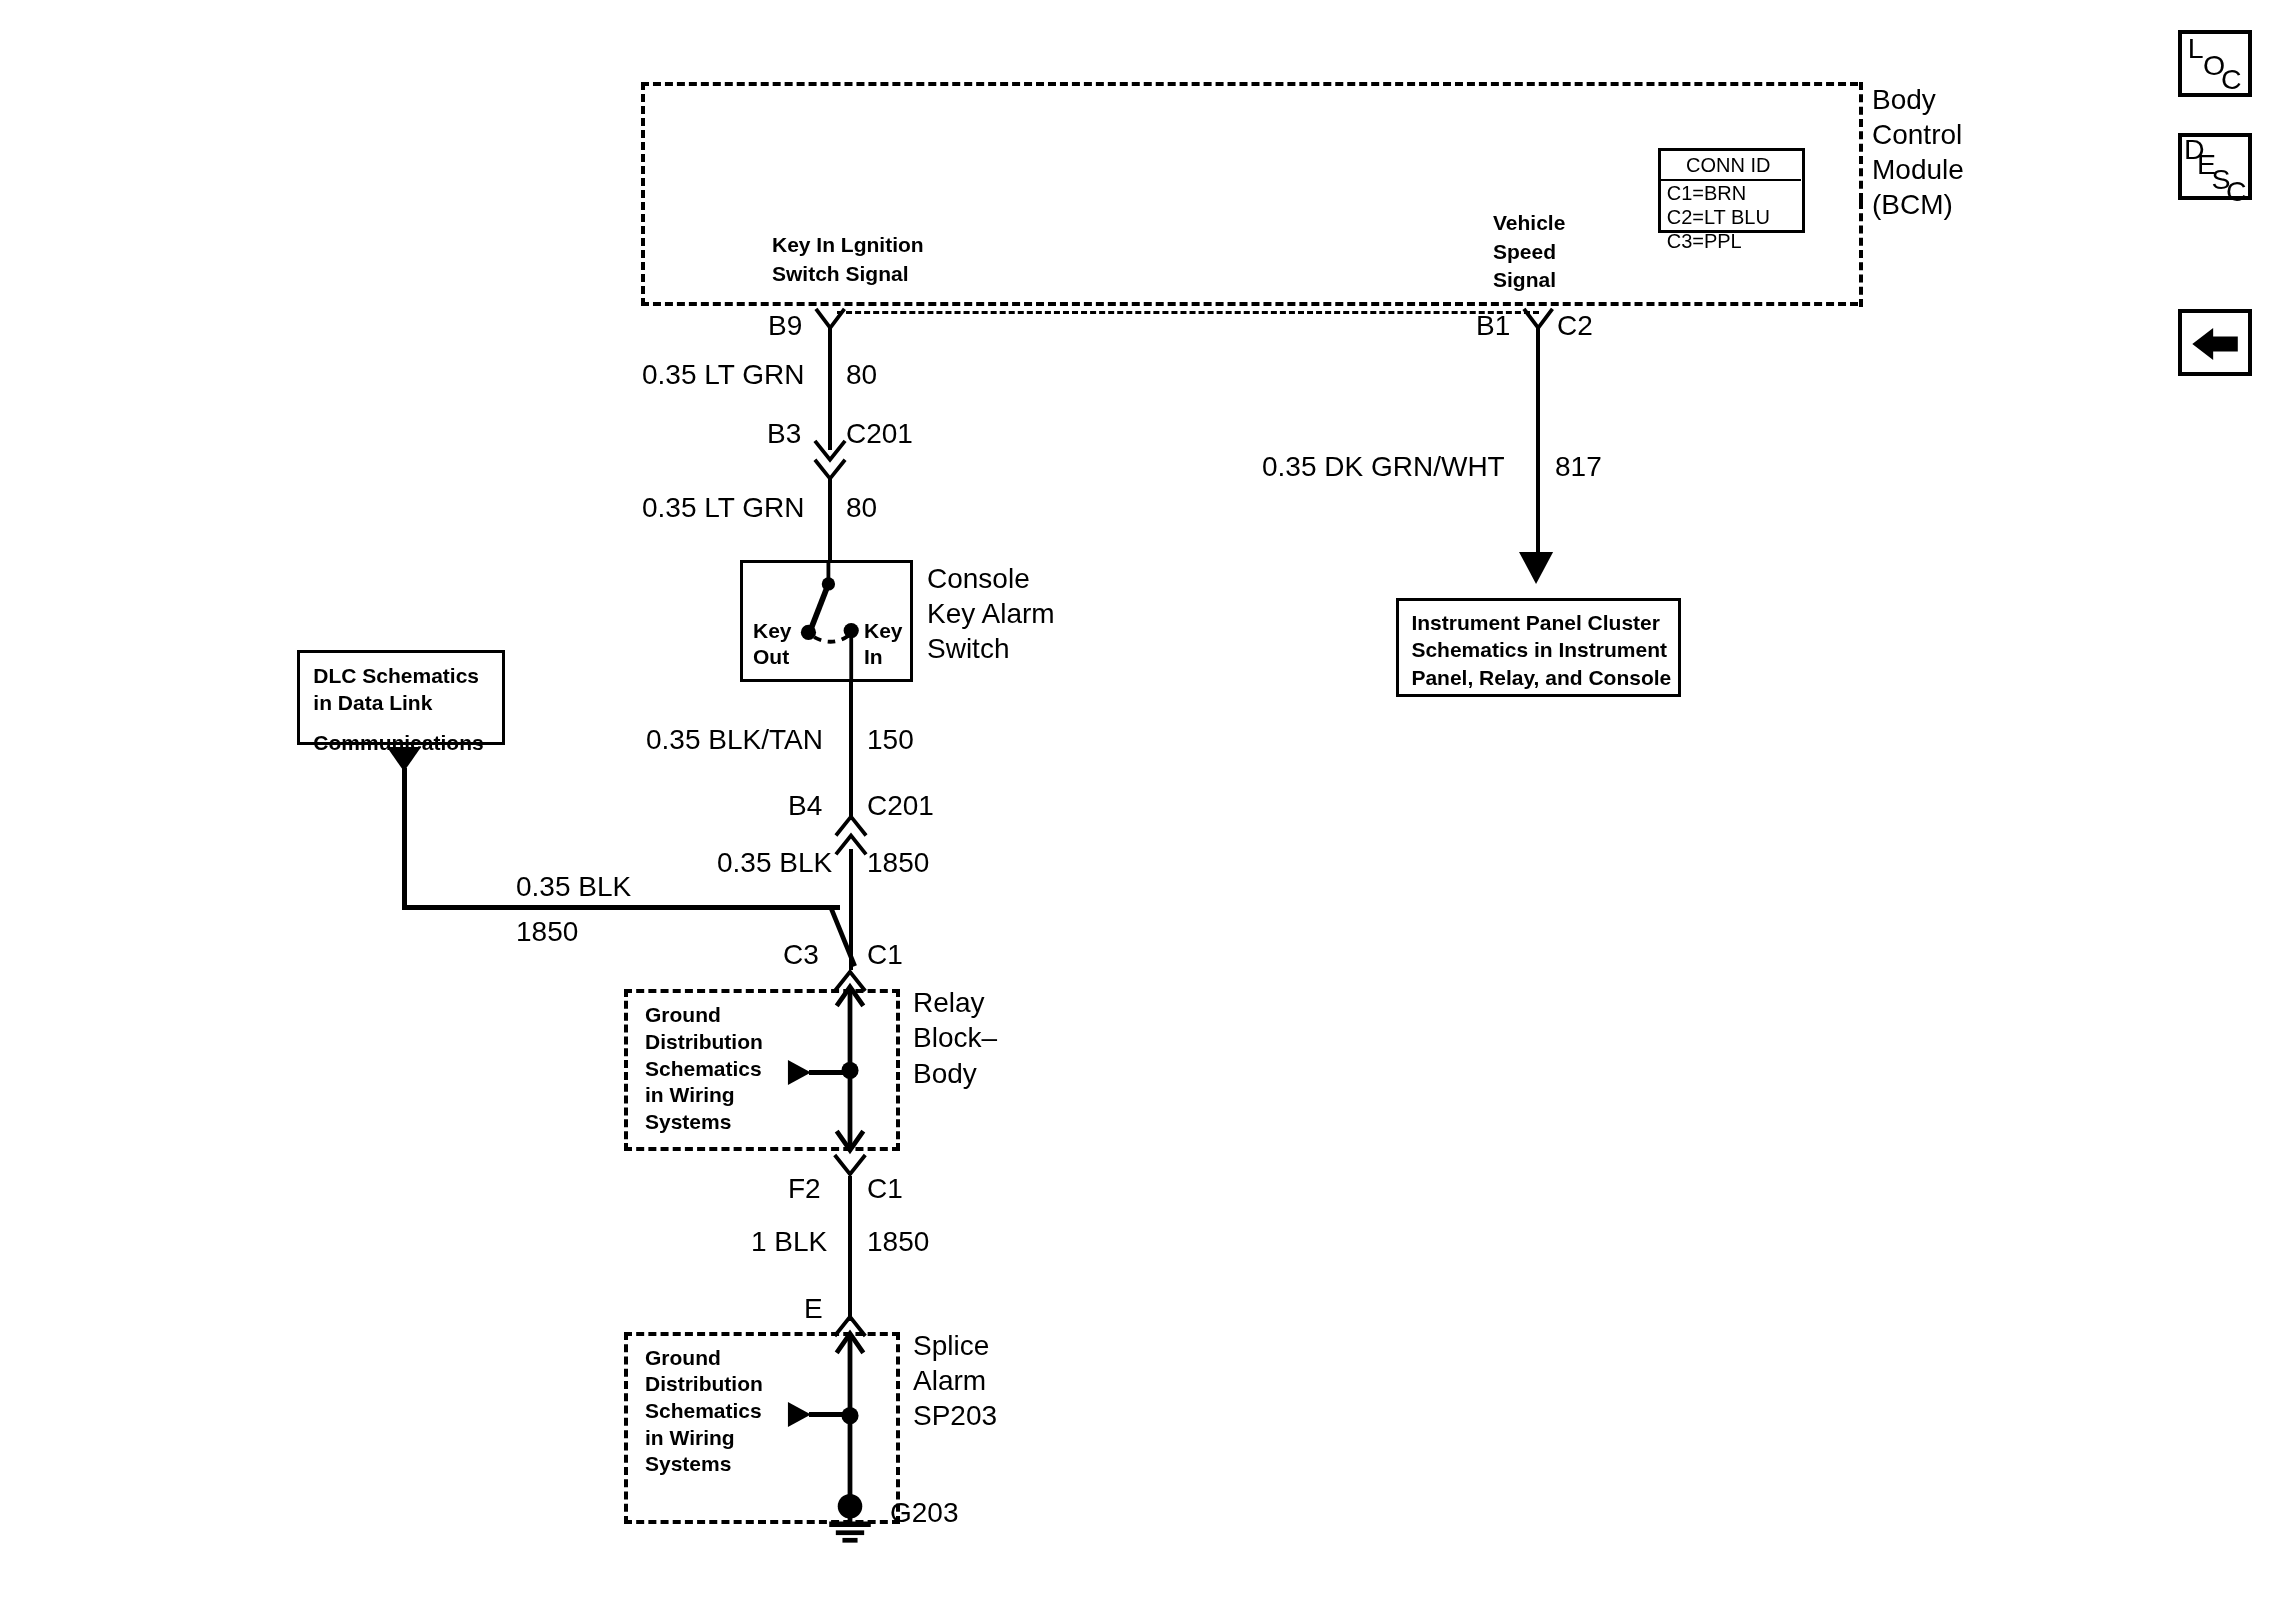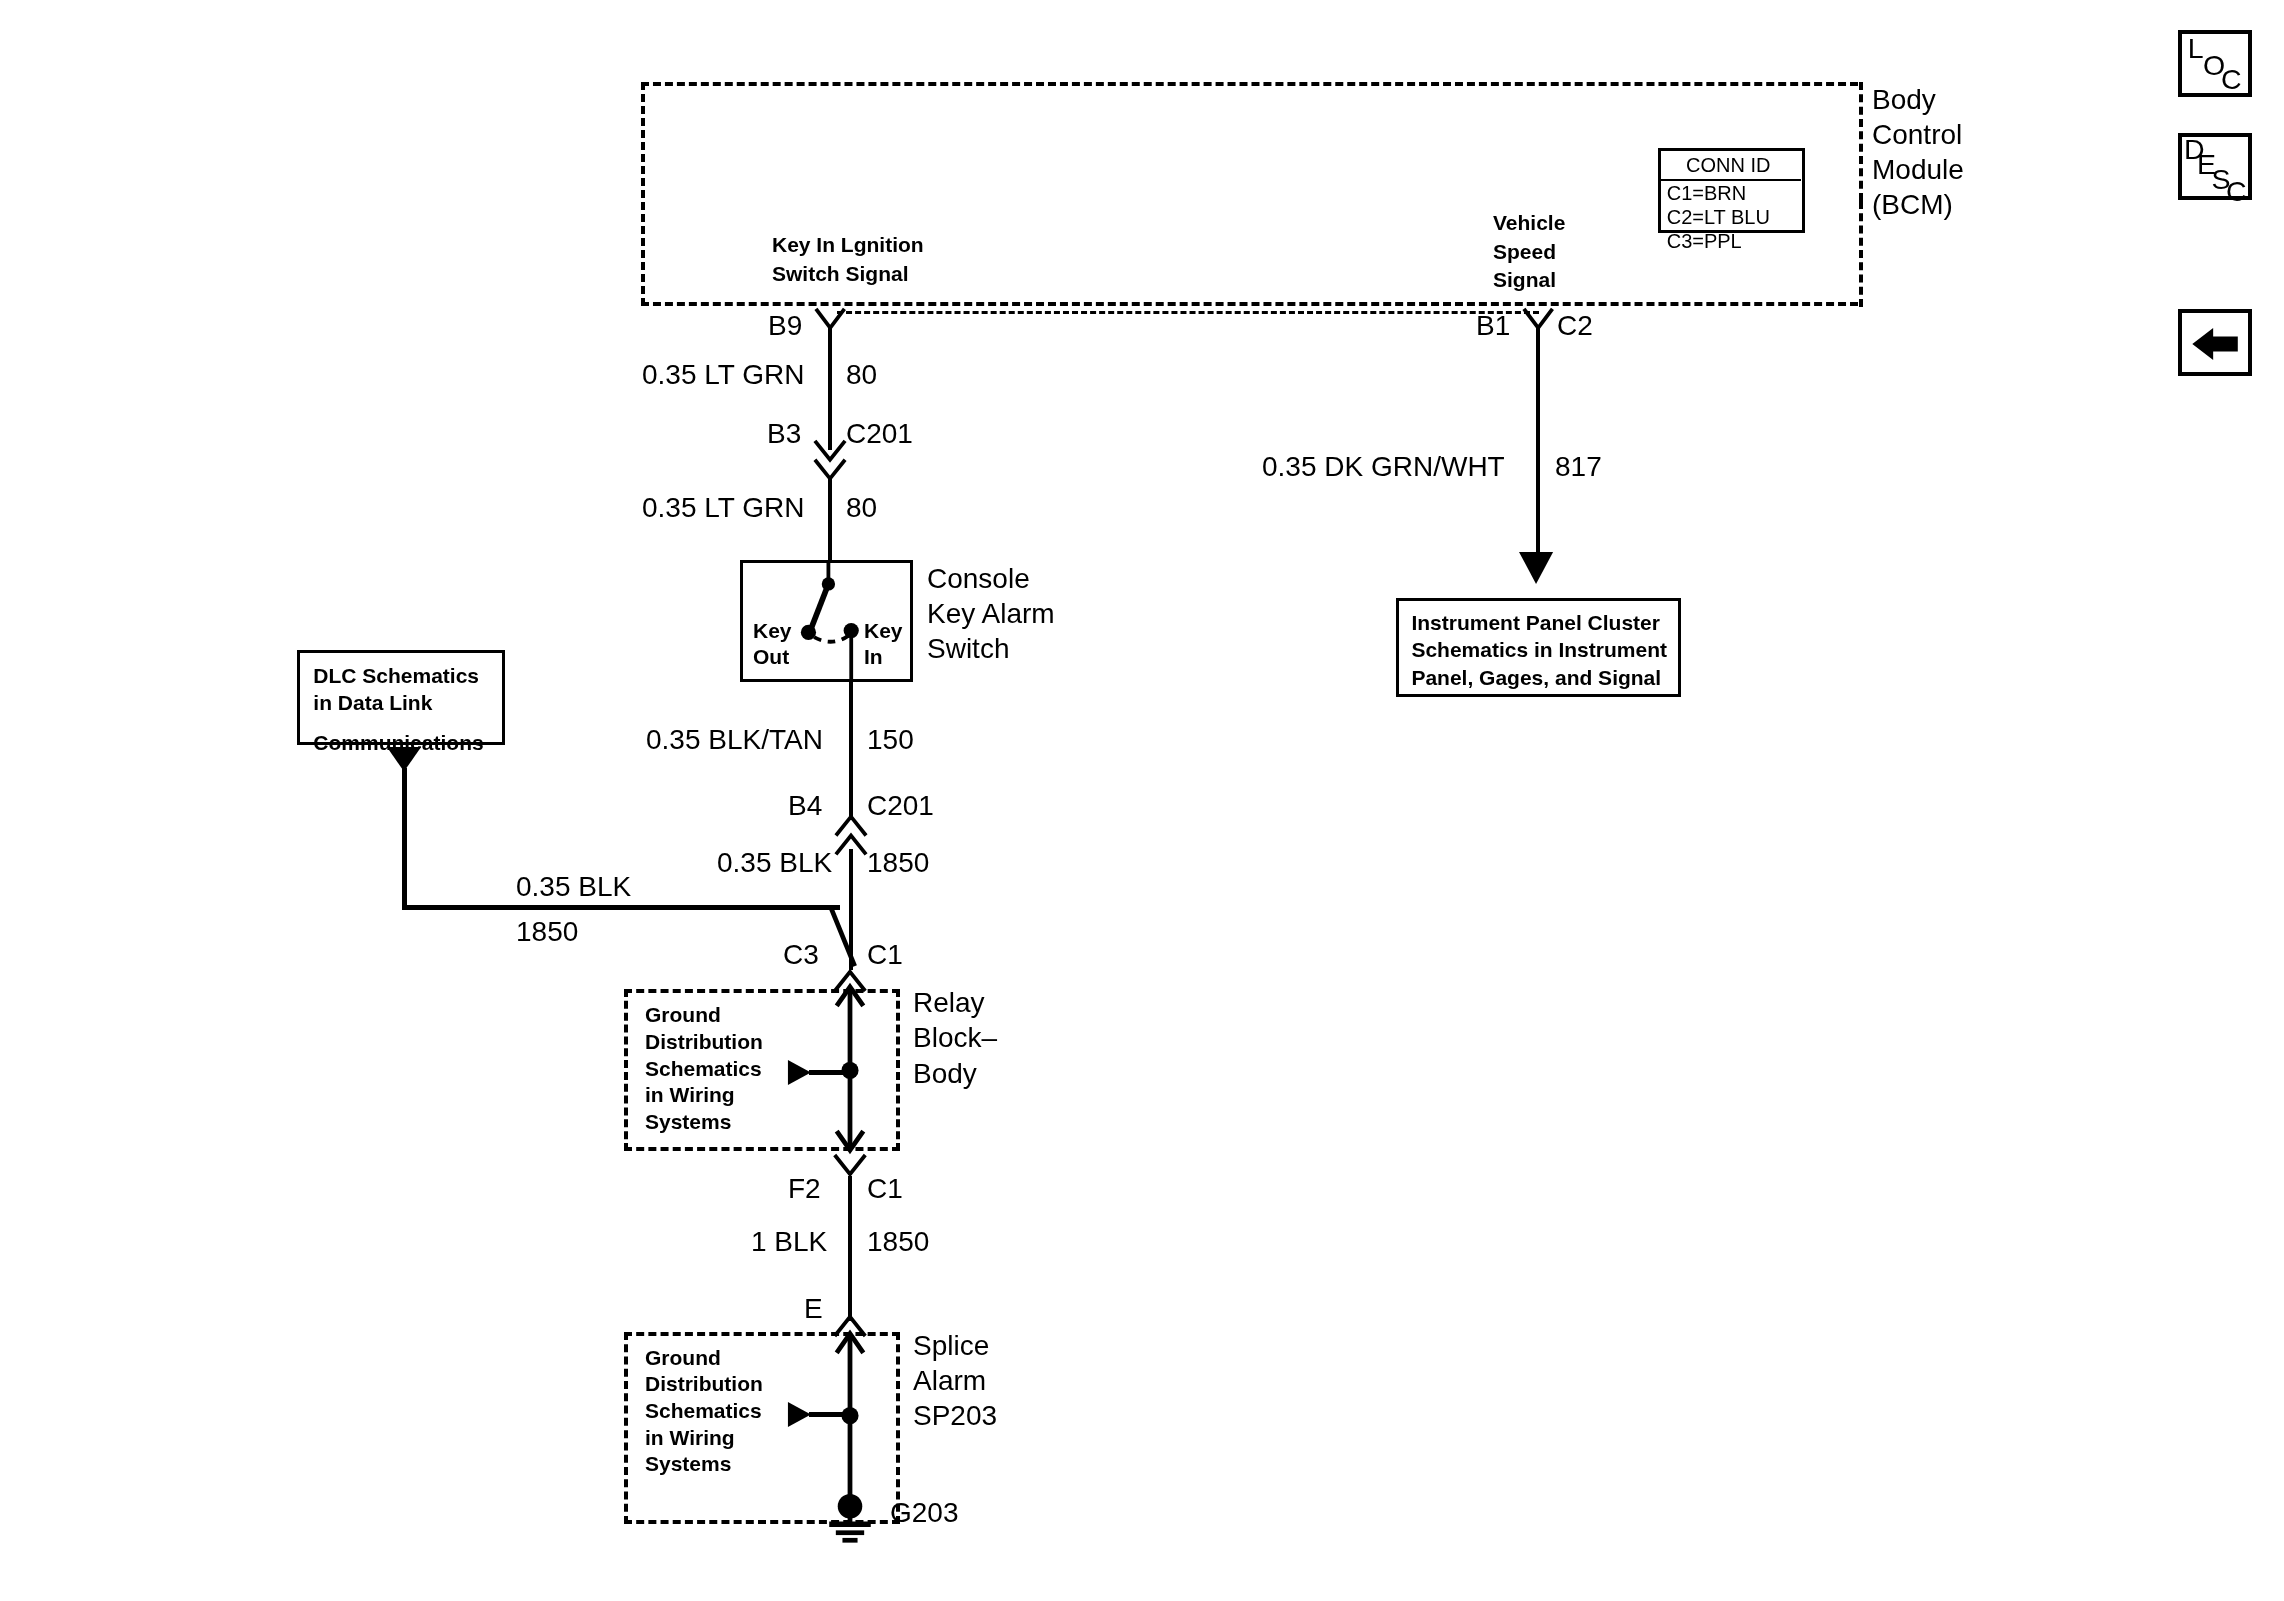--- a/index.html
+++ b/index.html
@@ -206,21 +206,21 @@
 <div class="vline" style="left:1536px;top:328px;height:245px;"></div>
 <svg style="left:1517px;top:550px;width:40px;height:36px;" viewBox="0 0 42 38" width="40" height="36">
   <polygon points="2,2 38,2 20,36" fill="#000"></polygon>
 </svg>
 <div class="txt t34" style="left:1262px;top:450px;">0.35 DK GRN/WHT</div>
 <div class="txt t34" style="left:1555px;top:450px;">817</div>
 
 <div class="solidbox" style="left:1396px;top:598px;width:285px;height:99px;">
   <div class="txt t22" style="left:12.4px;top:9.5px;">Instrument Panel Cluster</div>
   <div class="txt t22" style="left:12.4px;top:37px;">Schematics in Instrument</div>
-  <div class="txt t22" style="left:12.4px;top:65px;">Panel, Gages, and Signal</div>
+  <div class="txt t22" style="left:12.4px;top:65px;">Panel, Relay, and Console</div>
 </div>
 
 <div class="btn" style="left:2178px;top:30px;width:74px;height:67px;">
   <span class="txt t30" style="left:5.7px;top:-1.9px;">L</span>
   <span class="txt t30" style="left:21px;top:15px;">O</span>
   <span class="txt t30" style="left:39px;top:28.5px;">C</span>
 </div>
 
 <div class="btn" style="left:2178px;top:133px;width:74px;height:67px;">
   <span class="txt t30" style="left:1.9px;top:-3.8px;">D</span>

